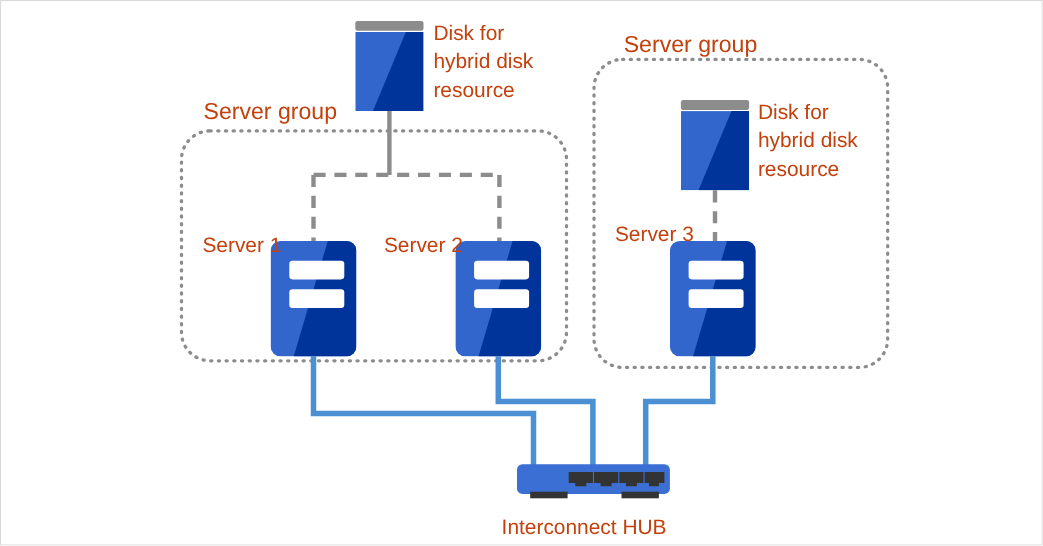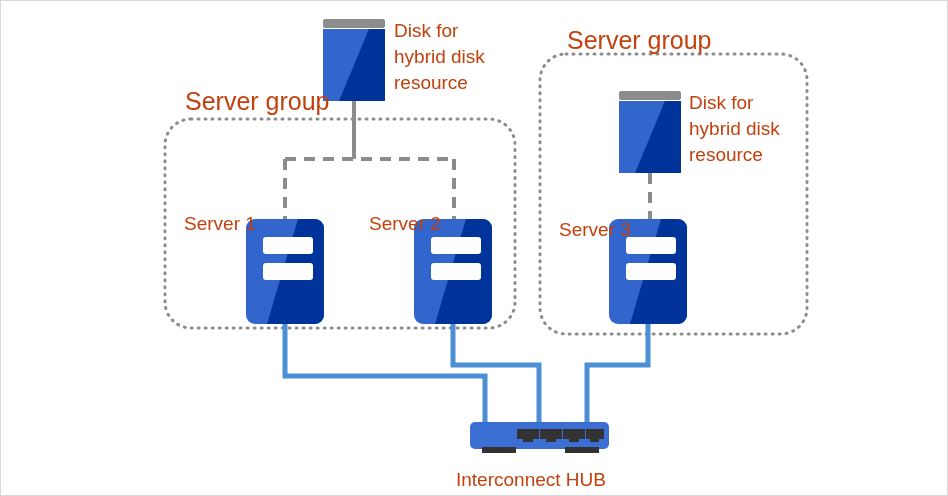--- a/index.html
+++ b/index.html
@@ -14,21 +14,21 @@
   }
   #svg-layer{position:absolute;left:0;top:0;width:948px;height:496px;}
   .lbl{
     position:absolute;
     color:#c2410c;
     font-size:19px;
     line-height:25px;
     white-space:pre;
     letter-spacing:0px;
   }
-  .lbl-group{font-size:25px;}
+  .lbl-group{font-size:21px;}
   .lbl-server{font-size:19px;margin-top:24px;}
   .lbl-disk{font-size:19px;line-height:26px;}
   .lbl-hub{font-size:19px;}
 </style>
 </head>
 <body>
 
 <div id="canvas">
 
   <svg id="svg-layer" viewBox="0 0 948 496">
@@ -123,23 +123,23 @@
       </g>
     </g>
   </svg>
 
   <div class="lbl lbl-group" style="left:184px;top:88px;">Server group</div>
 
   <div class="lbl lbl-group" style="left:566px;top:27px;">Server group</div>
 
   <div class="lbl lbl-server" style="left:183px;top:186px;">Server 1</div>
 
-  <div class="lbl lbl-server" style="left:368px;top:186px;">Server 2</div>
+  <div class="lbl lbl-server" style="left:348px;top:186px;">Server 2</div>
 
-  <div class="lbl lbl-server" style="left:558px;top:192px;">Server 3</div>
+  <div class="lbl lbl-server" style="left:558px;top:176px;">Server 3</div>
 
   <div style="position:absolute;left:393px;top:17px;">
     <div class="lbl lbl-disk" style="position:static;">Disk for</div>
     <div class="lbl lbl-disk" style="position:static;">hybrid disk</div>
     <div class="lbl lbl-disk" style="position:static;">resource</div>
   </div>
 
   <div style="position:absolute;left:688px;top:89px;">
     <div class="lbl lbl-disk" style="position:static;">Disk for</div>
     <div class="lbl lbl-disk" style="position:static;">hybrid disk</div>

